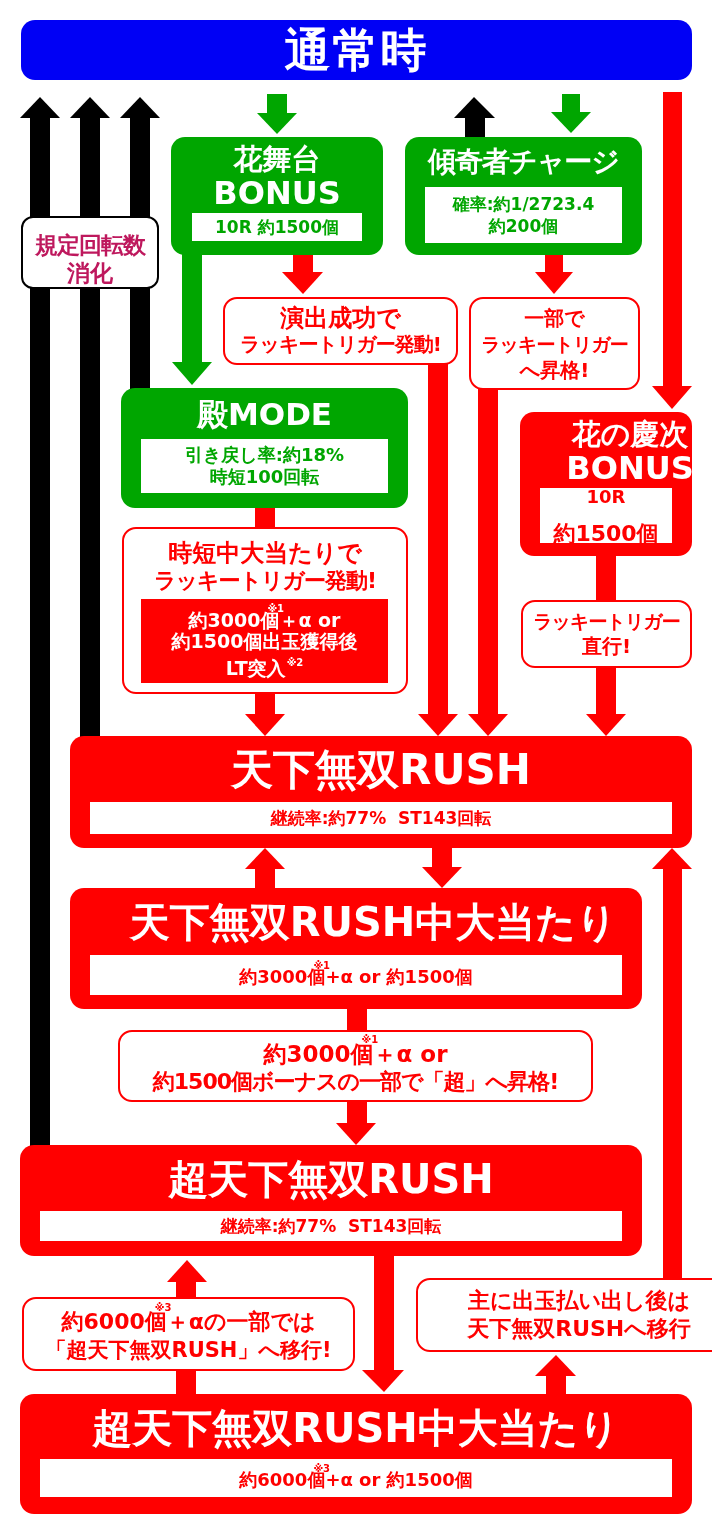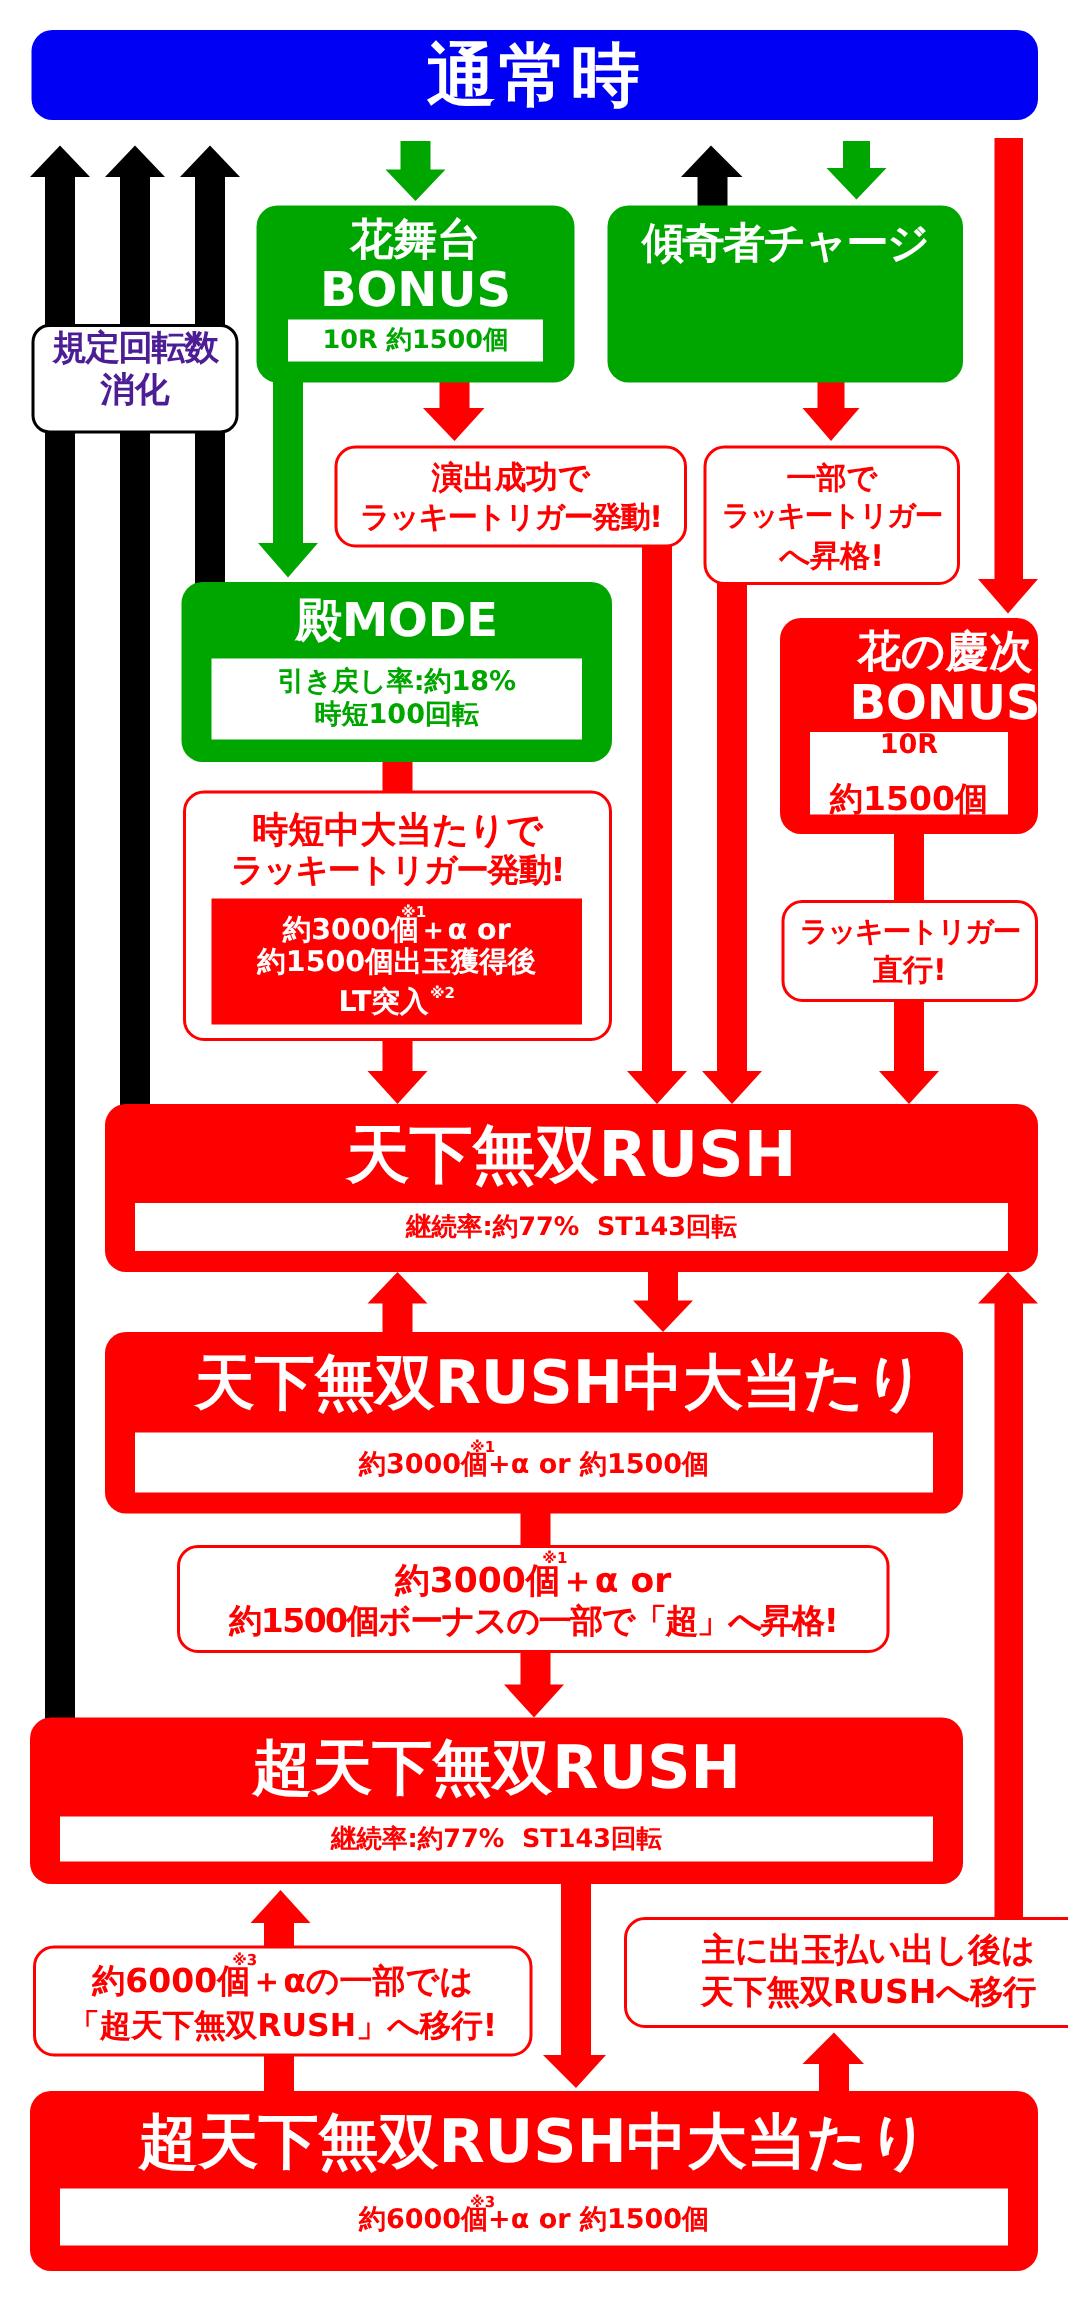--- a/index.html
+++ b/index.html
@@ -12,21 +12,21 @@
   #connectors { position: absolute; left: 0; top: 0; z-index: 1; }
   .box {
     position: absolute; box-sizing: border-box; z-index: 2;
     display: flex; flex-direction: column; align-items: center;
     text-align: center; white-space: nowrap;
   }
   .blue  { background: #0000F5; border-radius: 14px; color: #fff; }
   .green { background: #00A600; border-radius: 14px; color: #fff; }
   .red   { background: #FF0000; border-radius: 14px; color: #fff; }
   .note  { background: #fff; border: 2px solid #FF0000; border-radius: 14px; color: #FF0000; justify-content: center; }
-  .label { background: #fff; border: 2.5px solid #000; border-radius: 12px; color: #4c1d95; justify-content: flex-start; }
+  .label { background: #fff; border: 2.5px solid #000; border-radius: 12px; color: #be185d; justify-content: flex-end; }
   .inner {
     position: absolute; box-sizing: border-box; z-index: 3;
     display: flex; flex-direction: column; align-items: center; justify-content: center;
     text-align: center; white-space: nowrap;
   }
   .inner-white { background: #fff; }
   .inner-red   { background: #FF0000; color: #fff; }
   .t-green { color: #00A600; }
   .t-red { color: #FF0000; }
   .line { display: block; }
@@ -146,23 +146,27 @@
     <span class="line" style="font-size:29px; line-height:33px;">花舞台</span>
     <span class="line" style="font-size:32px; line-height:35px;">BONUS</span>
   </div>
   <div class="inner inner-white t-green" style="left:192px; top:213px; width:170px; height:28px;">
     <span style="font-size:17px; line-height:22px;">10R 約1500個</span>
   </div>
 
   <div class="box green" style="left:405px; top:137px; width:237px; height:118px; padding-top:7px;">
     <span class="line kata" style="font-size:28px; line-height:36px;">傾奇者チャージ</span>
   </div>
+  <div class="inner inner-white t-green" style="left:425px; top:187px; width:197px; height:56px;">
+    <span class="line" style="font-size:17px; line-height:22px;">確率:約1/2723.4</span>
+    <span class="line" style="font-size:17px; line-height:22px;">約200個</span>
+  </div>
 
   <div class="box note" style="left:223px; top:297px; width:235px; height:68px;">
-    <span class="line" style="font-size:21px; line-height:26px;">演出成功で</span>
+    <span class="line" style="font-size:24px; line-height:26px;">演出成功で</span>
     <span class="line kata" style="font-size:20px; line-height:26px;">ラッキートリガー発動!</span>
   </div>
 
   <div class="box note" style="left:469px; top:297px; width:171px; height:93px;">
     <span class="line" style="font-size:20px; line-height:26px;">一部で</span>
     <span class="line kata" style="font-size:19px; line-height:26px;">ラッキートリガー</span>
     <span class="line" style="font-size:20px; line-height:26px;">へ昇格!</span>
   </div>
 
   <div class="box green" style="left:121px; top:388px; width:287px; height:120px; padding-top:6px;">

